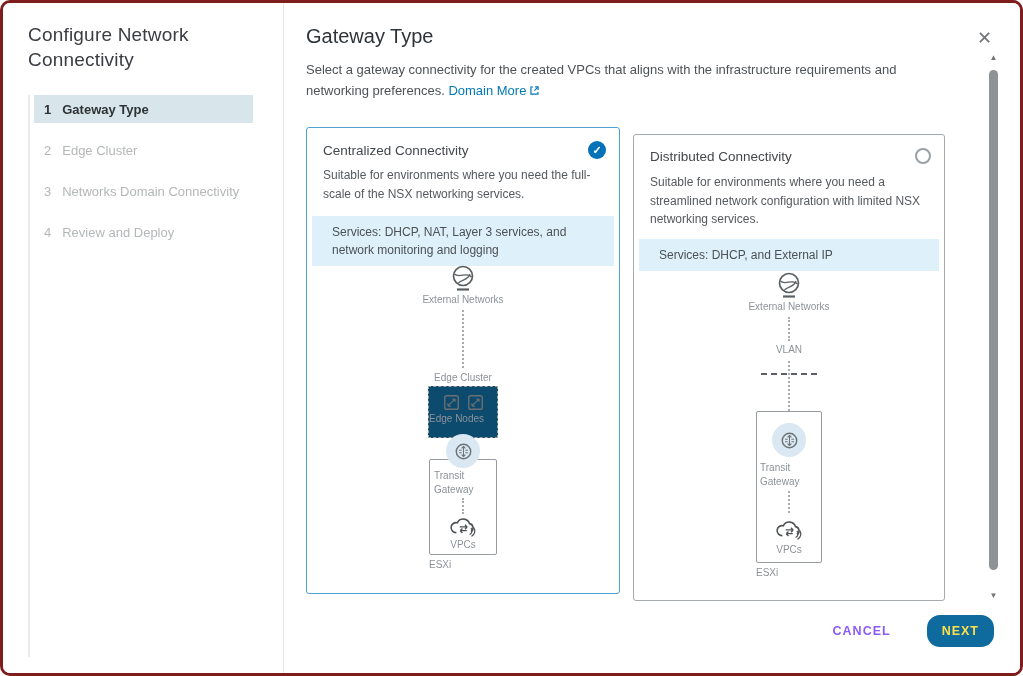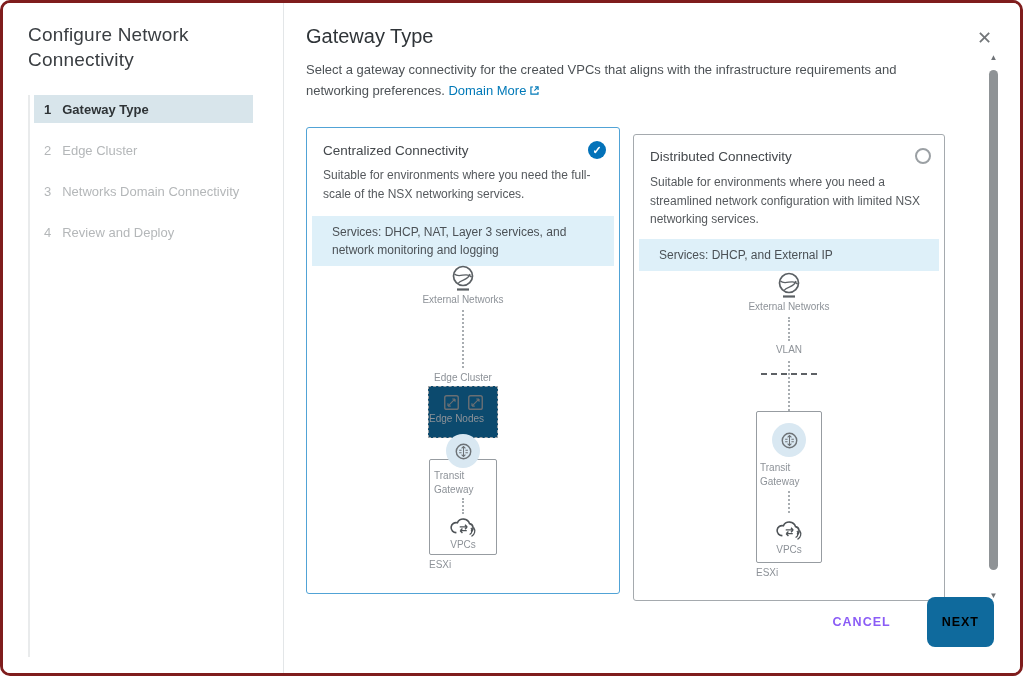--- a/index.html
+++ b/index.html
@@ -64,23 +64,23 @@
   .nodes{display:flex;gap:9px;justify-content:center;margin-top:8px;}
   .gw-circle{width:34px;height:34px;border-radius:50%;background:#d9e8f2;
     display:flex;align-items:center;justify-content:center;z-index:2;}
   .solid-box{border:1px solid #979ca1;border-radius:2px;background:transparent;z-index:1;}
   .tg-label{width:58px;white-space:normal;line-height:1.35;z-index:2;}
   .esxi{transform:none;text-align:left;}
   
   .footer{position:absolute;right:26px;bottom:26px;display:flex;align-items:center;gap:30px;}
   .cancel-btn{background:none;border:none;color:#8b5cf6;font-family:inherit;
     font-size:12.5px;font-weight:700;letter-spacing:1px;cursor:pointer;}
-  .next-btn{background:#0f6a9d;border:none;color:#000000;font-family:inherit;
-    font-size:12.5px;font-weight:700;letter-spacing:1px;padding:18px 15px;
-    border-radius:8px;cursor:pointer;}
+  .next-btn{background:#0f6a9d;border:none;color:#fde047;font-family:inherit;
+    font-size:12.5px;font-weight:700;letter-spacing:1px;padding:9px 15px;
+    border-radius:13px;cursor:pointer;}
 </style>
 </head>
 <body>
 
 <div class="app">
 
   <aside class="sidebar">
     <h1 class="sidebar-title">Configure Network Connectivity</h1>
     <nav class="steps">
       <div class="step active">

